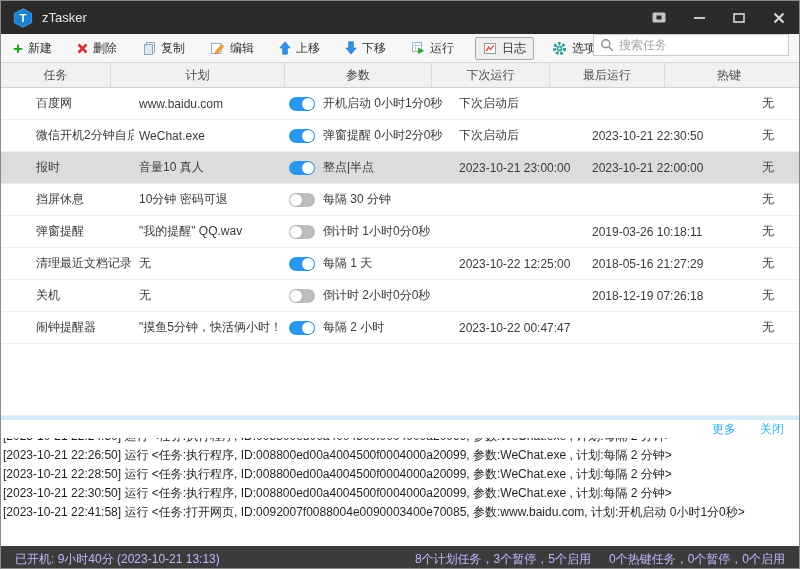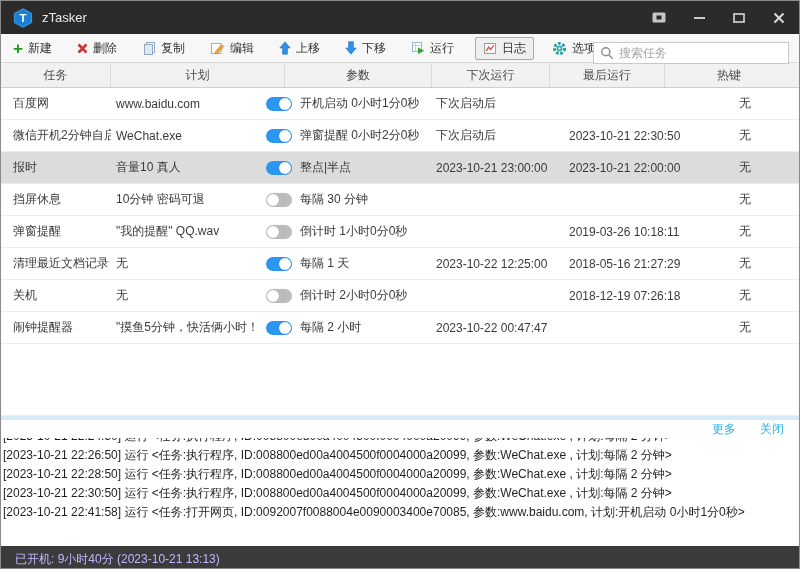--- a/index.html
+++ b/index.html
@@ -13,34 +13,34 @@
   .win-controls { margin-left:auto; display:flex; align-items:center; gap:24px; }
   .win-btn { display:flex; align-items:center; justify-content:center; width:16px; height:14px; cursor:default; }
   .min-glyph { width:11px; height:2px; background:#c9c9c9; }
 
   
   .toolbar { height:29px; background:#f7f7f7; border-bottom:1px solid #d9d9d9; display:flex; align-items:center; padding-left:8px; flex:none; position:relative; }
   .tb-btn { display:flex; align-items:center; gap:5px; font-size:12px; color:#333; margin-right:17px; padding:3px 4px; white-space:nowrap; }
   .tb-btn.active { border:1px solid #a9a9a9; background:#efefef; border-radius:2px; padding:2px 7px; margin-right:14px; }
   .tb-btn svg { flex:none; display:block; }
   .plus-glyph { color:#18a015; font-size:17px; font-weight:bold; line-height:13px; }
-  .search-box { position:absolute; right:10px; top:8px; width:196px; height:22px; background:#fff; border:1px solid #c9c9c9; display:flex; align-items:center; padding:0 6px; }
+  .search-box { position:absolute; right:10px; top:0; width:196px; height:22px; background:#fff; border:1px solid #c9c9c9; display:flex; align-items:center; padding:0 6px; }
   .search-box input { border:none; outline:none; flex:1; font-size:12px; color:#333; font-family:inherit; margin-left:5px; background:transparent; }
   .search-box input::placeholder { color:#a5a5a5; }
 
   
   .table-area { height:352px; flex:none; background:#fff; overflow:hidden; }
   .thead { display:flex; height:25px; background:#f1f1f1; border-bottom:1px solid #cfcfcf; }
   .th { font-size:12px; color:#4a4a4a; text-align:center; line-height:24px; border-right:1px solid #dadada; flex:none; }
   .th:last-child { border-right:none; }
   .row { display:flex; align-items:center; height:32px; border-bottom:1px solid #ededed; font-size:12px; color:#3a3a3a; background:#fff; }
   .row.selected { background:#dcdcdc; }
   .cell { flex:none; white-space:nowrap; overflow:hidden; }
   .w1 { width:110px; } .w2 { width:147px; } .w3 { width:174px; } .w4 { width:118px; } .w5 { width:115px; } .w6 { width:128px; }
-  .c1 { padding-left:12px; } .c2 { padding-left:5px; } .c4 { padding-left:4px; } .c5 { padding-left:3px;margin-left:16px; } .c6 { text-align:center; }
+  .c1 { padding-left:12px;margin-left:23px; } .c2 { padding-left:5px; } .c4 { padding-left:4px; } .c5 { padding-left:3px;margin-left:16px; } .c6 { text-align:center; }
   .c3 { padding-left:8px; display:flex; align-items:center; gap:8px; overflow:visible; }
   .toggle { width:26px; height:14px; border-radius:8px; position:relative; flex:none; }
   .toggle.on { background:#2d96f0; }
   .toggle.off { background:#bcbcbc; }
   .knob { position:absolute; top:1px; width:12px; height:12px; border-radius:50%; background:#fff; box-shadow:0 0 1px rgba(0,0,0,.3); }
   .toggle.on .knob { right:1px; }
   .toggle.off .knob { left:1px; }
 
   
   .splitter { height:5px; background:#d6ebf8; border-top:1px solid #eceff1; flex:none; }
@@ -289,15 +289,19 @@
           <div class="log-line">[2023-10-21 22:26:50] 运行 &lt;任务:执行程序, ID:008800ed00a4004500f0004000a20099, 参数:WeChat.exe , 计划:每隔 2 分钟&gt;</div>
           <div class="log-line">[2023-10-21 22:28:50] 运行 &lt;任务:执行程序, ID:008800ed00a4004500f0004000a20099, 参数:WeChat.exe , 计划:每隔 2 分钟&gt;</div>
           <div class="log-line">[2023-10-21 22:30:50] 运行 &lt;任务:执行程序, ID:008800ed00a4004500f0004000a20099, 参数:WeChat.exe , 计划:每隔 2 分钟&gt;</div>
           <div class="log-line">[2023-10-21 22:41:58] 运行 &lt;任务:打开网页, ID:0092007f0088004e0090003400e70085, 参数:www.baidu.com, 计划:开机启动 0小时1分0秒&gt;</div>
         </div>
     </div>
   </div>
 
   <div class="statusbar">
     <span>已开机: 9小时40分 (2023-10-21 13:13)</span>
+    <span class="status-right">
+      <span>8个计划任务，3个暂停，5个启用</span>
+      <span>0个热键任务，0个暂停，0个启用</span>
+    </span>
   </div>
 
 </div>
 
 </body></html>

